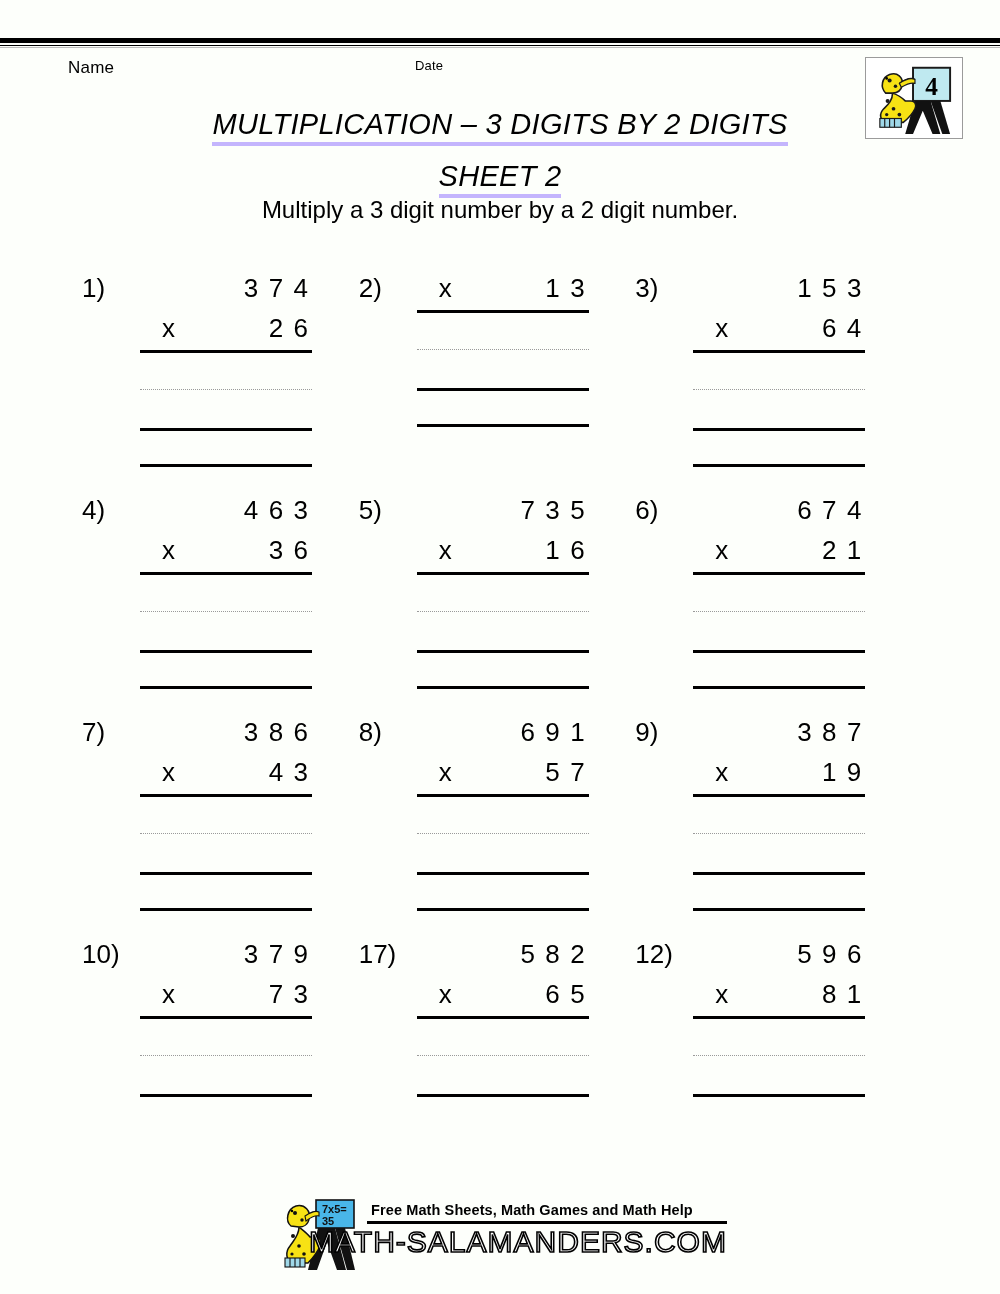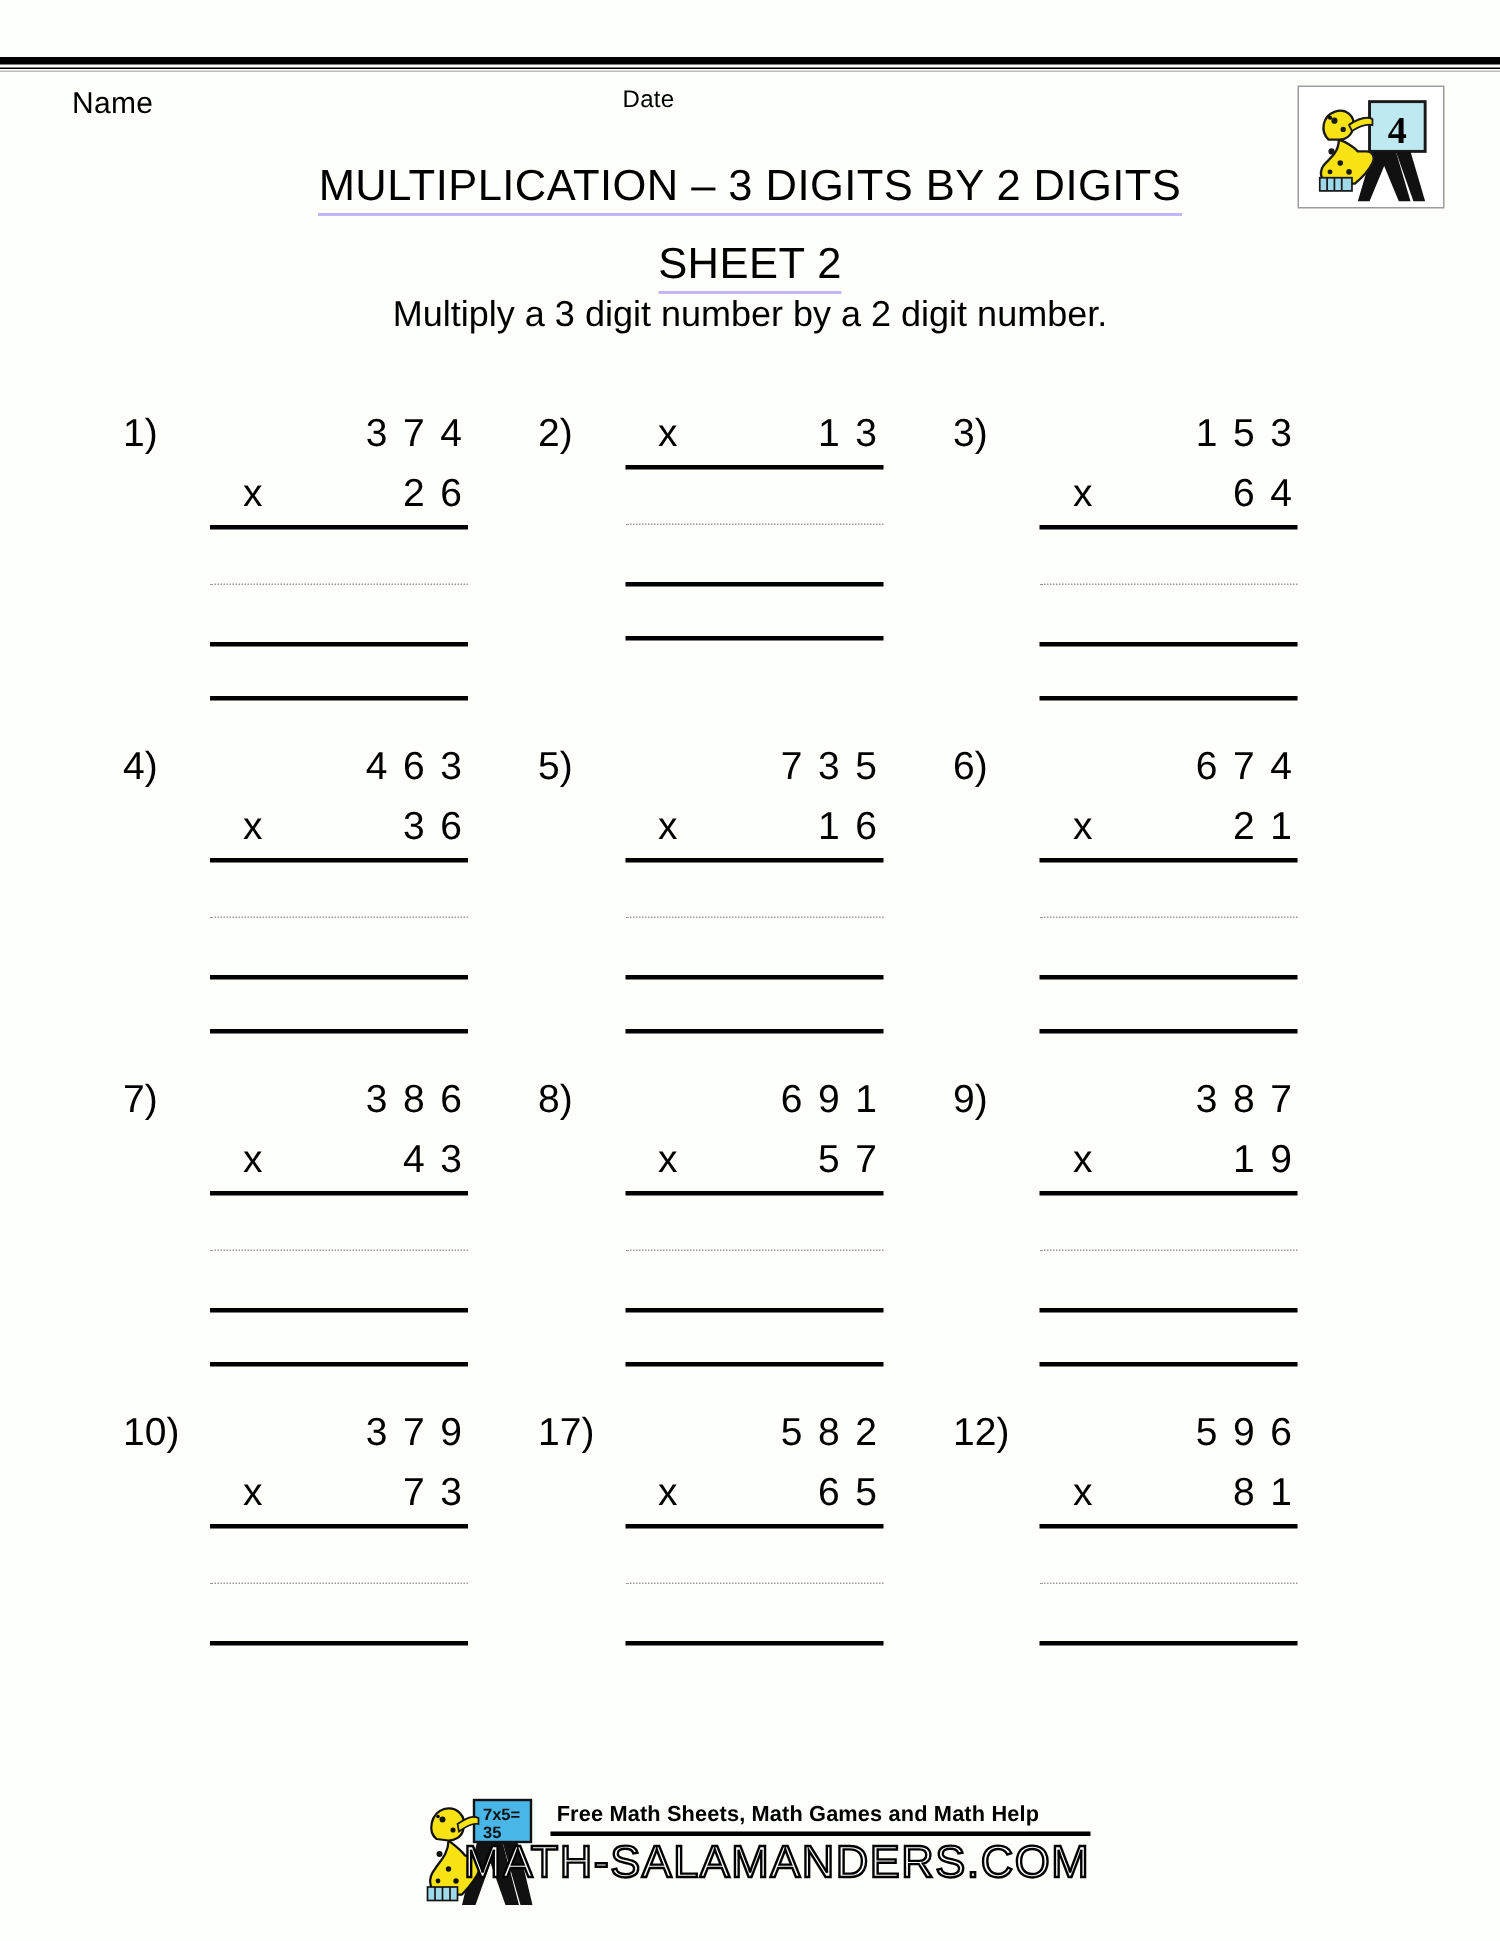--- a/index.html
+++ b/index.html
@@ -18,47 +18,48 @@
   .top-rule-wrap {
     position: absolute;
     top: 38px; left: 0; width: 1000px;
   }
   .top-rule-thick { height: 5px; background: #000; }
   .top-rule-thin  { height: 1px; background: #000; margin-top: 2px; }
   .top-rule-faint { height: 1px; background: #bdbdbd; margin-top: 1px; }
 
   
   .hdr-name {
-    position: absolute; top: 58px; left: 48px;
-    font-size: 20px; letter-spacing: .2px;
+    position: absolute; top: 58px; left: 68px;
+    font-size: 17px; letter-spacing: .2px;
   }
   .hdr-date {
     position: absolute; top: 58px; left: 415px;
-    font-size: 16px; letter-spacing: .2px;
+    font-size: 13px; letter-spacing: .2px;
   }
 
   
   .badge {
     position: absolute; top: 57px; left: 865px;
     width: 98px; height: 82px;
     background: #ffffff;
     border: 1px solid #9b9b9b;
   }
   .badge svg, .foot-logo svg { display: block; }
 
   
   .title1, .title2 {
     position: absolute; width: 1000px; text-align: center;
     font-size: 29px; font-weight: 400; letter-spacing: .3px;
   }
   .title1 { top: 108px; }
   .title2 { top: 160px; }
   .title1 span, .title2 span {
-    border-bottom: 2px solid #c4b5fd;
+    border-bottom: 4px solid #c4b5fd;
     padding-bottom: 2px;
+    font-style: italic;
   }
   .subtitle {
     position: absolute; top: 196px; width: 1000px; text-align: center;
     font-size: 24px;
   }
 
   
   .grid {
     position: absolute;
     top: 268px; left: 82px;

